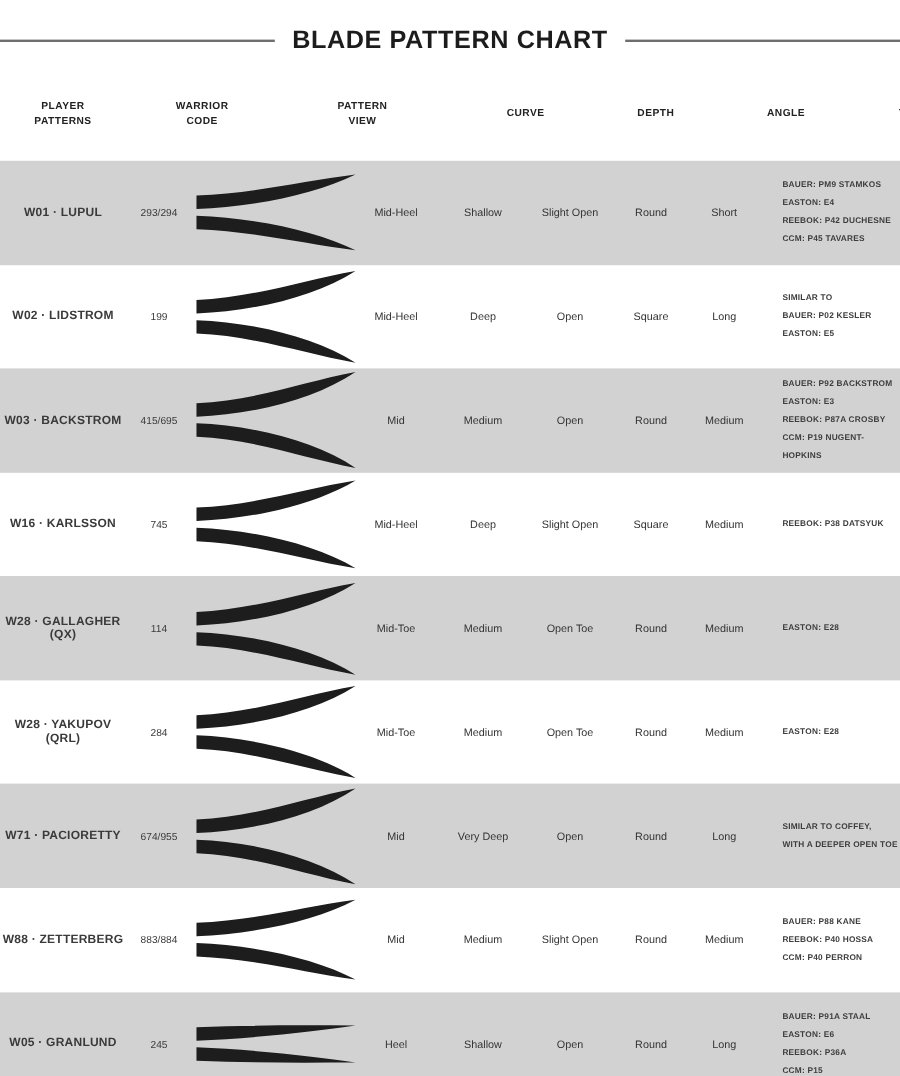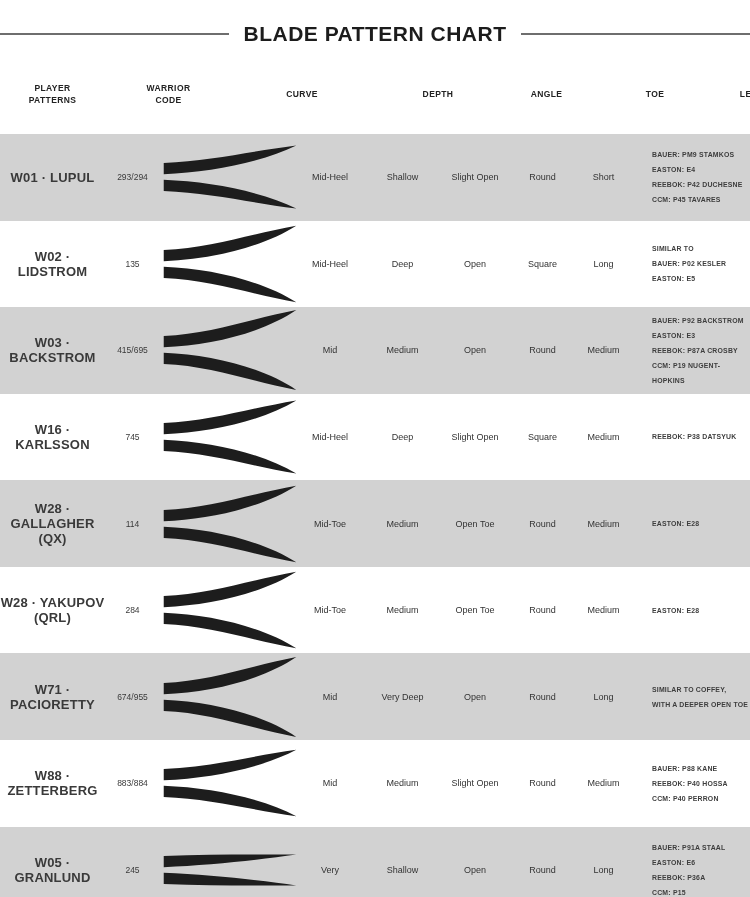--- a/index.html
+++ b/index.html
@@ -45,21 +45,21 @@
   .rows {
     position:absolute; top:118px; left:0; right:0; bottom:0;
     display:flex; flex-direction:column;
   }
   .row { flex:1; align-items:center; }
   .row.alt { background:var(--row-alt,#d2d2d2); }
   .cell {
     display:flex; align-items:center; justify-content:center;
     text-align:center; color:#333;
   }
-  .cell.player   { font-size:13px; font-weight:700; letter-spacing:0.2px; color:#3a3a3a; text-transform:uppercase; font-stretch:condensed; }
+  .cell.player   { font-size:10px; font-weight:700; letter-spacing:0.2px; color:#3a3a3a; text-transform:uppercase; font-stretch:condensed; }
   .cell.code     { font-size:8.5px; color:#3a3a3a; }
   .cell.value    { font-size:9px;  color:#333; }
   .cell.pattern  { padding:0; }
   .cell.pattern svg { display:block; }
   .cell.comp {
     flex-direction:column; align-items:flex-start; justify-content:center;
     padding-left:25px; text-align:left;
     font-size:6.9px; font-weight:700; letter-spacing:0.2px;
     line-height:15px; color:#3d3d3d; text-transform:uppercase;
     font-stretch:condensed;
@@ -72,20 +72,21 @@
 
   <div class="title-row">
     <div class="hline"></div>
     <div class="page-title">BLADE PATTERN CHART</div>
     <div class="hline"></div>
   </div>
 
   <div class="col-headers grid" id="col-headers">
       <div class="col-header">PLAYER<br>PATTERNS</div>
       <div class="col-header">WARRIOR<br>CODE</div>
+      <div class="col-header">PATTERN<br>VIEW</div>
       <div class="col-header">CURVE</div>
       <div class="col-header">DEPTH</div>
       <div class="col-header">ANGLE</div>
       <div class="col-header">TOE</div>
       <div class="col-header">LENGTH</div>
       <div class="col-header comp-h">COMP</div>
     </div>
 
   <div class="rows" id="rows">
     <div class="row grid alt">
@@ -105,21 +106,21 @@
       <div class="cell comp">
           <div>BAUER: PM9 STAMKOS</div>
           <div>EASTON: E4</div>
           <div>REEBOK: P42 DUCHESNE</div>
           <div>CCM: P45 TAVARES</div>
         </div>
     </div>
 
     <div class="row grid">
       <div class="cell player">W02 · LIDSTROM</div>
-      <div class="cell code">135</div>
+      <div class="cell code">199</div>
       <div class="cell pattern">
         <svg width="140" height="84" viewBox="0 0 150 90">
           <path class="blade-upper" fill="#1d1d1d" d="M4,30 C55,28 100,12.0 146,4.0 C110,27.0 55,40 4,42 Z"></path>
           <path class="blade-lower" fill="#1d1d1d" d="M4,60 C55,62 100,78.0 146,86.0 C110,63.0 55,50 4,48 Z"></path>
         </svg>
       </div>
       <div class="cell value">Mid-Heel</div>
       <div class="cell value">Deep</div>
       <div class="cell value">Open</div>
       <div class="cell value">Square</div>
@@ -253,21 +254,21 @@
 
     <div class="row grid alt">
       <div class="cell player">W05 · GRANLUND</div>
       <div class="cell code">245</div>
       <div class="cell pattern">
         <svg width="140" height="84" viewBox="0 0 150 90">
           <path class="blade-upper" fill="#1d1d1d" d="M4,30 C55,28 100,28.3 146,28.5 C110,33.8 55,40 4,42 Z"></path>
           <path class="blade-lower" fill="#1d1d1d" d="M4,60 C55,62 100,61.7 146,61.5 C110,56.2 55,50 4,48 Z"></path>
         </svg>
       </div>
-      <div class="cell value">Very</div>
+      <div class="cell value">Heel</div>
       <div class="cell value">Shallow</div>
       <div class="cell value">Open</div>
       <div class="cell value">Round</div>
       <div class="cell value">Long</div>
       <div class="cell comp">
           <div>BAUER: P91A STAAL</div>
           <div>EASTON: E6</div>
           <div>REEBOK: P36A</div>
           <div>CCM: P15</div>
         </div>

